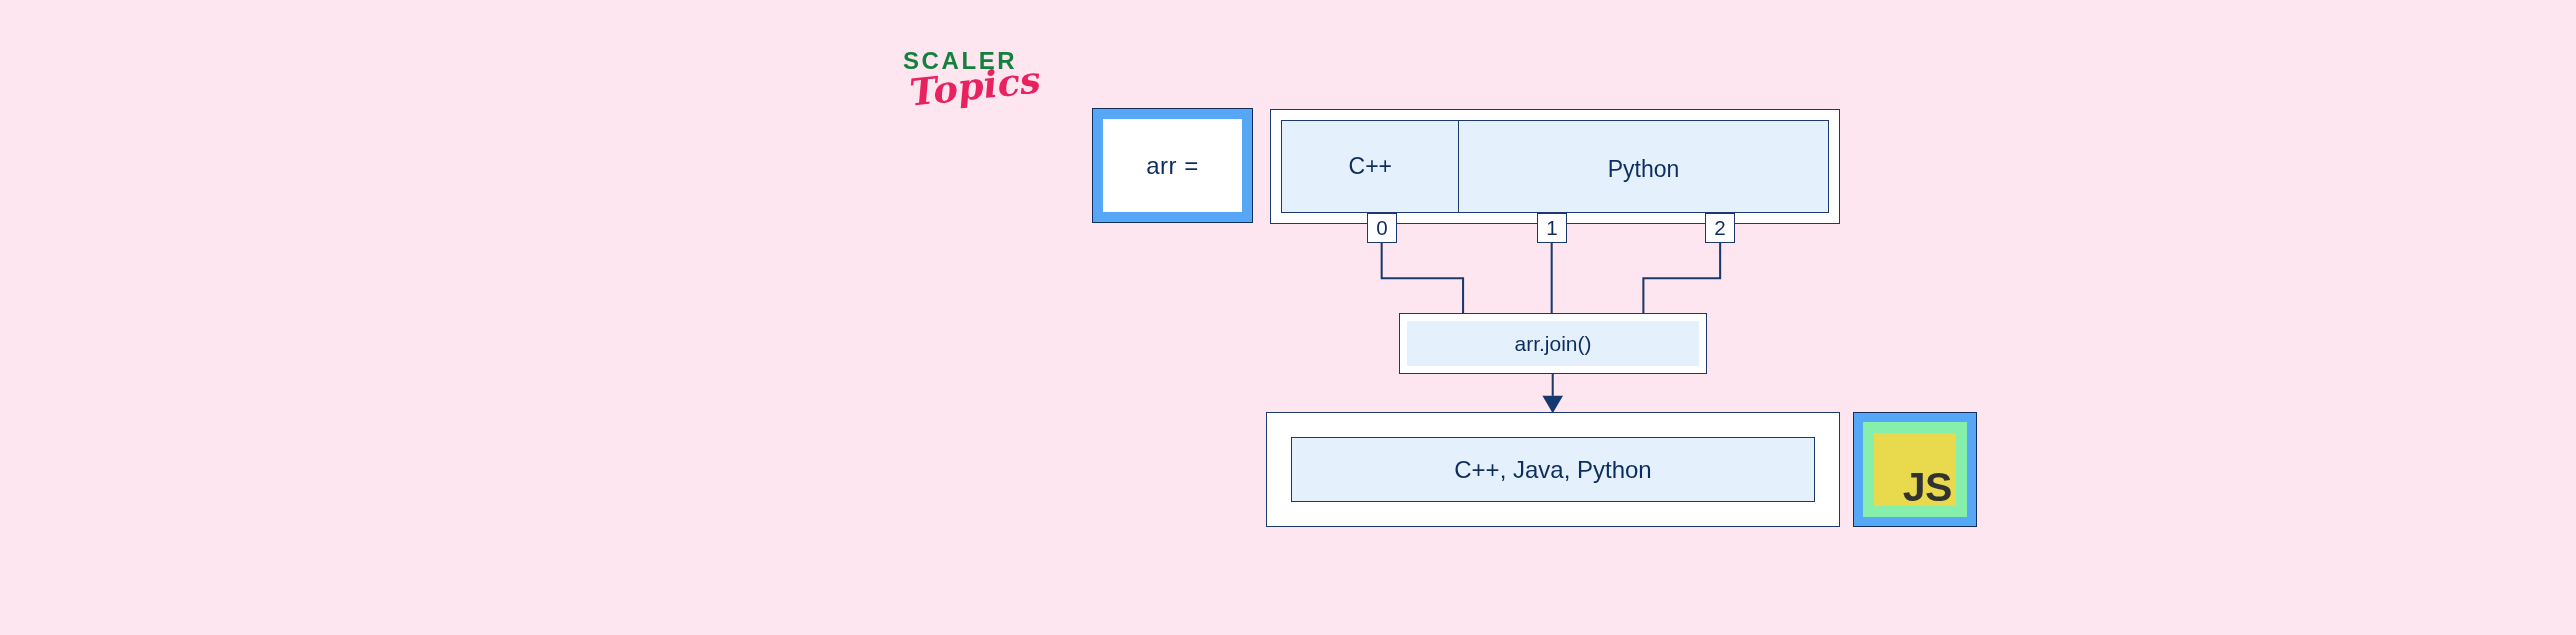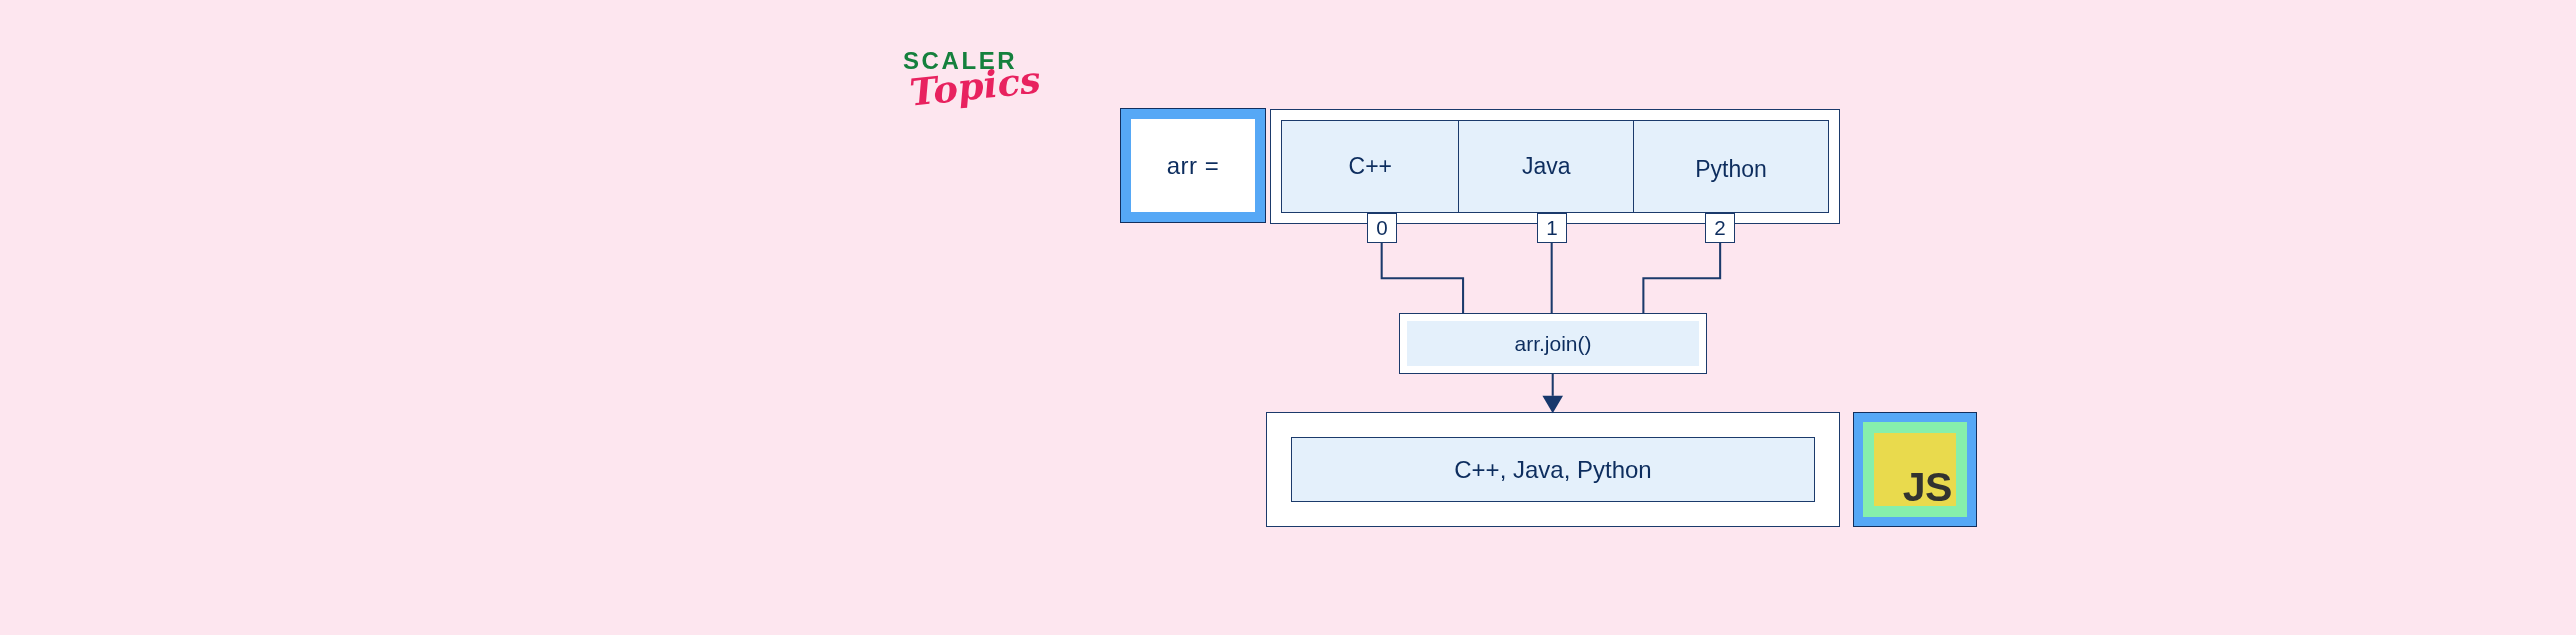--- a/index.html
+++ b/index.html
@@ -22,21 +22,21 @@
   }
   .logo-topics{
     font-family:"DejaVu Serif","Liberation Serif",serif;
     font-style:italic;font-weight:700;font-size:37px;
     color:#e8225f;line-height:1;margin-top:2.1px;margin-left:5.2px;
     transform:rotate(-6deg);transform-origin:left top;
   }
 
   
   .arr-box{
-    position:absolute;left:1120px;top:108px;width:146px;height:115px;
+    position:absolute;left:1092px;top:108px;width:161px;height:115px;
     box-sizing:border-box;
     border:1px solid #132f5e;
     background:#56a8f6;
     padding:9.8px;
   }
   .arr-box-inner{
     width:100%;height:100%;background:#ffffff;
     display:flex;align-items:center;justify-content:center;
     font-size:24px;color:#0d2d5e;letter-spacing:0.5px;
   }
@@ -160,21 +160,20 @@
     <polygon points="2994,768 3034,768 3014,802" fill="#17386c"></polygon>
   </svg>
 
   <div class="arr-box">
     <div class="arr-box-inner">arr =</div>
   </div>
 
   <div class="array-outer">
     <div class="array-row">
       <div class="array-cell cell-0">C++</div>
-      <div class="array-cell cell-1">Java</div>
       <div class="array-cell cell-2">Python</div>
     </div>
   </div>
 
   <div class="idx" id="idx0">0</div>
   <div class="idx" id="idx1">1</div>
   <div class="idx" id="idx2">2</div>
 
   <div class="join-box">
     <div class="join-inner">arr.join()</div>

